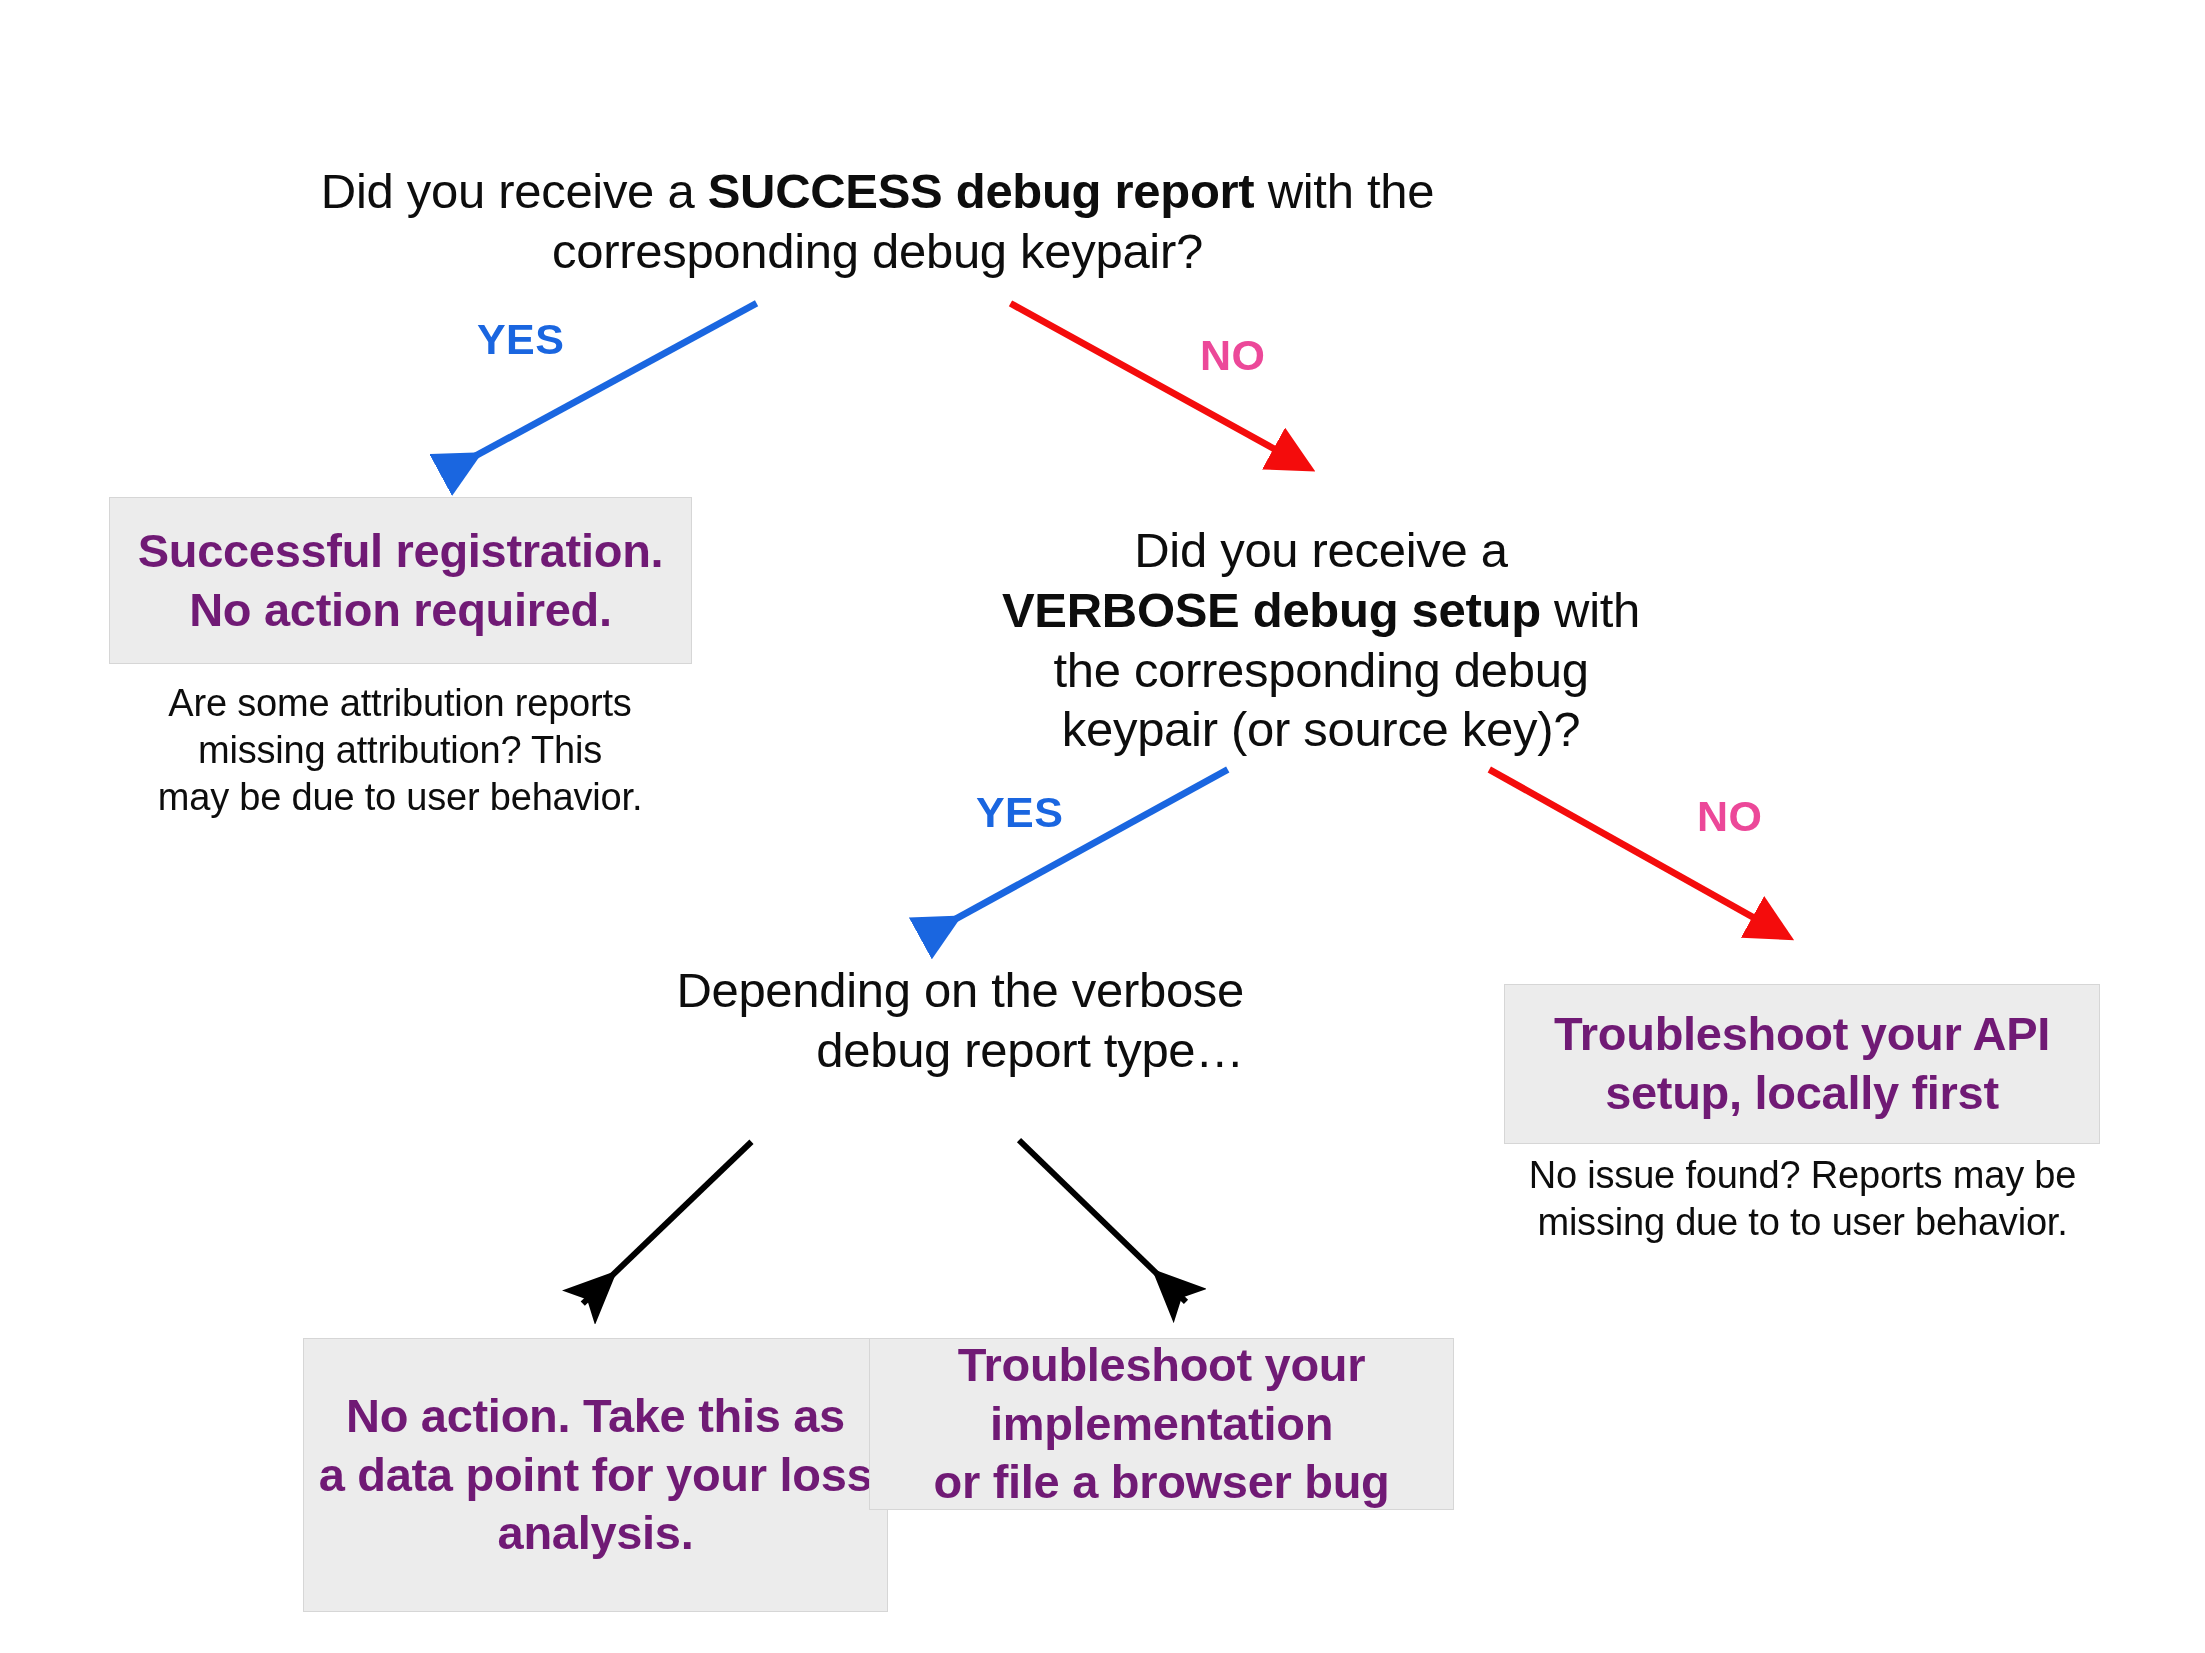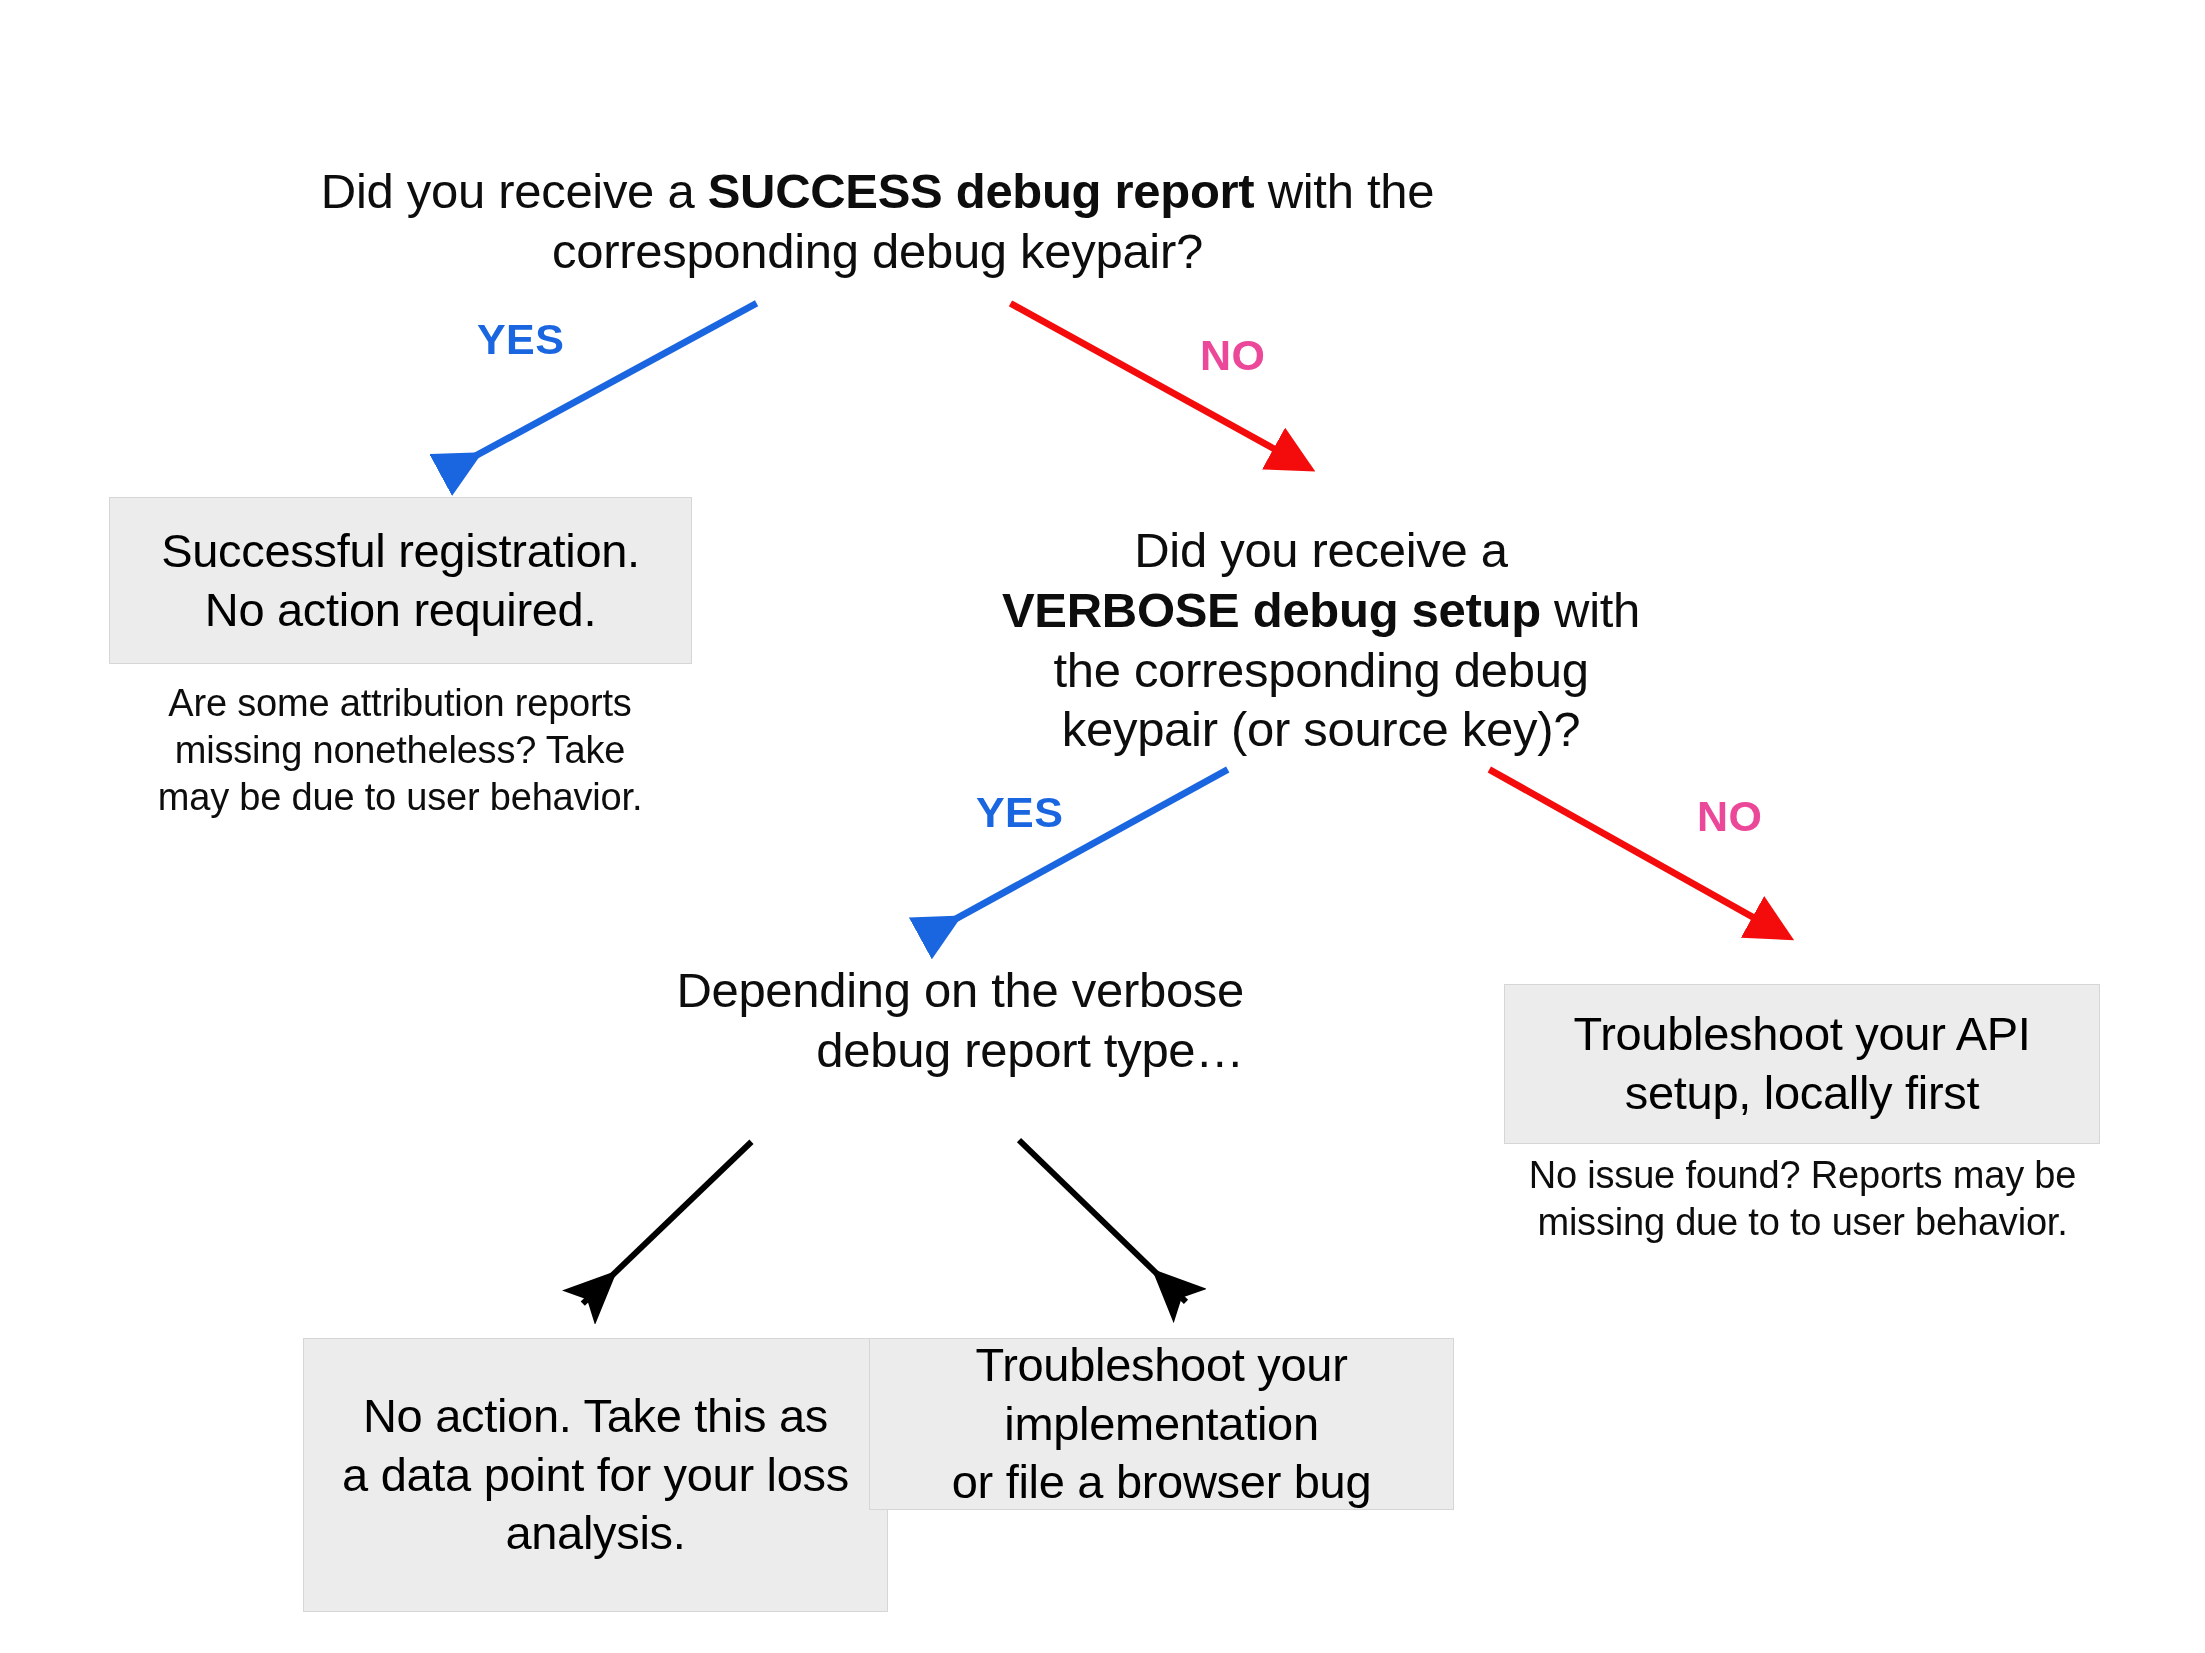--- a/index.html
+++ b/index.html
@@ -41,23 +41,24 @@
     position: absolute;
     background: #ececec;
     border: 1.7px solid #d6d6d6;
     box-sizing: border-box;
     display: flex;
     align-items: center;
     justify-content: center;
     text-align: center;
     font-size: 47px;
     line-height: 1.25;
-    color: #000000;
+    color: #701a75;
     letter-spacing: -0.3px;
     white-space: pre-line;
+    font-weight: bold;
   }
 
   .caption {
     position: absolute;
     text-align: center;
     font-size: 38px;
     line-height: 1.24;
     color: #0d0d0d;
     letter-spacing: -0.2px;
     white-space: pre-line;
@@ -128,21 +129,21 @@
 corresponding debug keypair?</span></div>
 
   <div class="edge-label lbl-yes" style="left:477px; top:315px;">YES</div>
 
   <div class="edge-label lbl-no" style="left:1200px; top:331px;">NO</div>
 
   <div class="box" style="left:109px; top:497px; width:583px; height:167px;">Successful registration.
 No action required.</div>
 
   <div class="caption" style="left:102px; top:680px; width:596px;">Are some attribution reports
-missing nonetheless? Take
+missing attribution? This
 may be due to user behavior.</div>
 
   <div class="txt q-main" style="left:980px; top:521px; width:682px;"><span>Did you receive a
 </span><b>VERBOSE debug setup</b><span> with
 the corresponding debug
 keypair (or source key)?</span></div>
 
   <div class="edge-label lbl-yes" style="left:976px; top:788px;">YES</div>
 
   <div class="edge-label lbl-no" style="left:1697px; top:792px;">NO</div>

